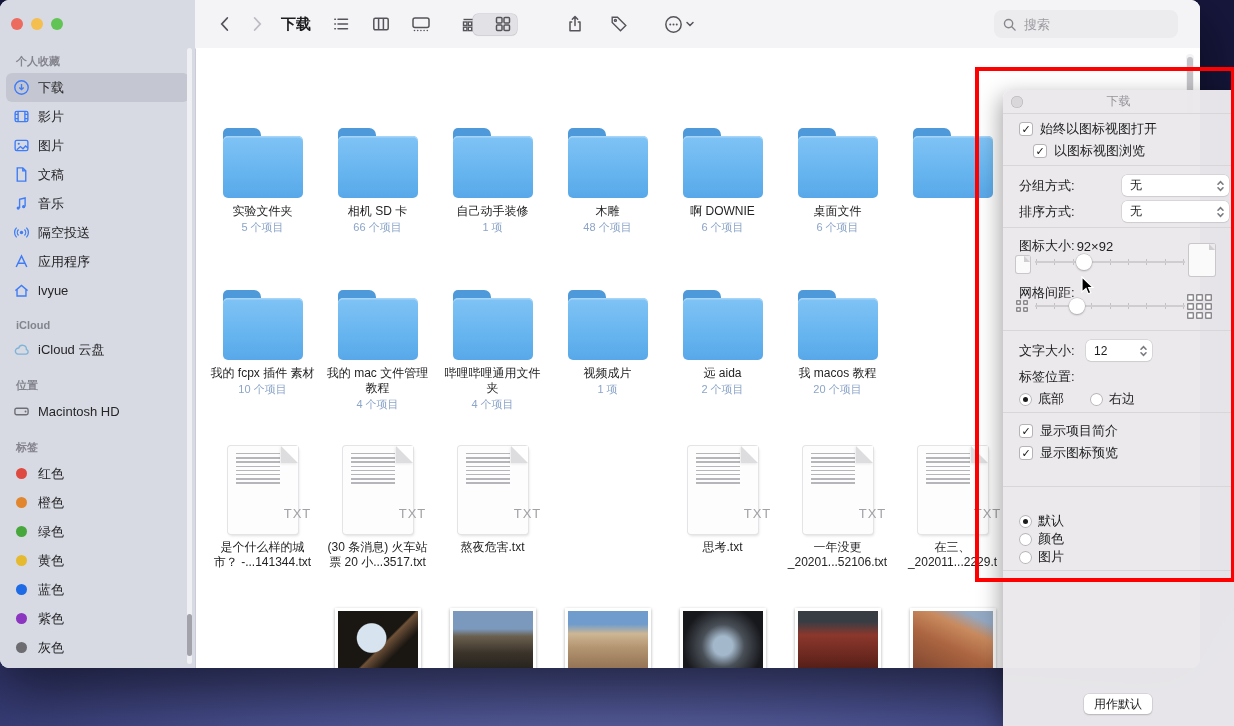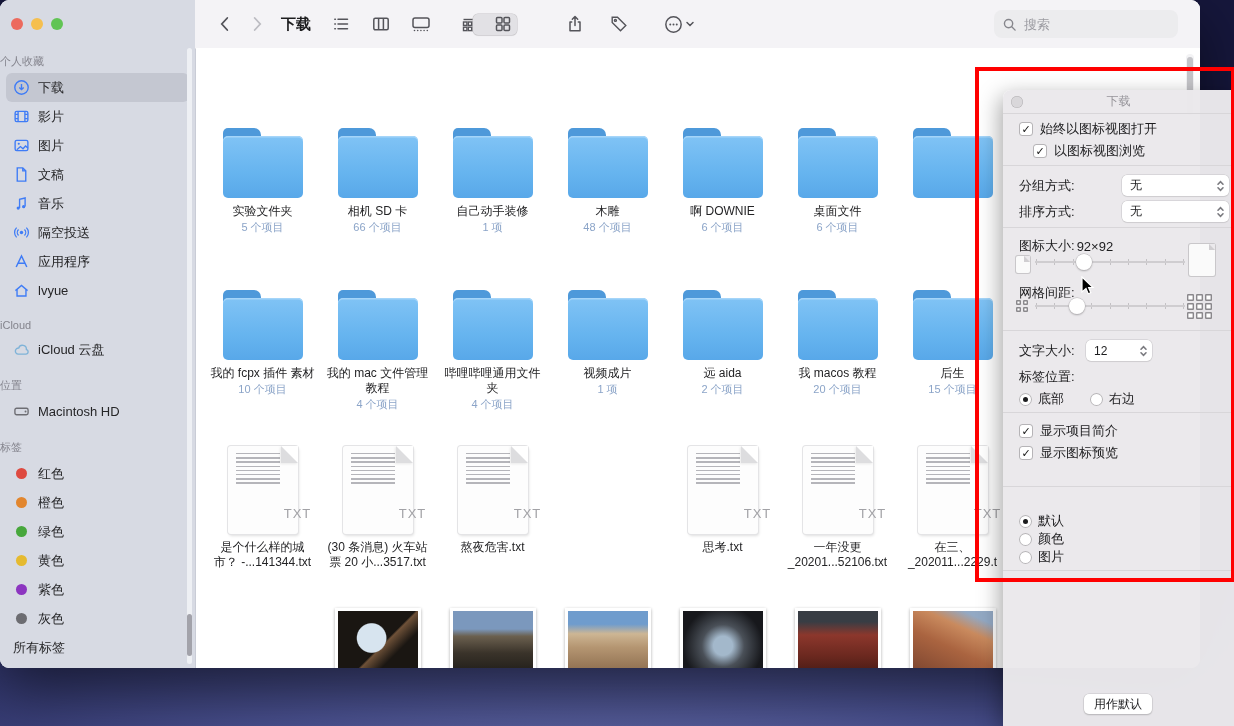--- a/index.html
+++ b/index.html
@@ -7,21 +7,21 @@
        font-family:"Liberation Sans","DejaVu Sans",sans-serif;-webkit-font-smoothing:antialiased}
   .desktop{position:absolute;inset:0;background:#16173c;
     background-image:radial-gradient(ellipse 120% 90% at 50% 125%, #7d84bb 0%, #4a5190 35%, #262a5c 65%, #16173c 100%);}
   
   .window{position:absolute;left:0;top:0;width:1200px;height:668px;border-radius:9px;
     overflow:hidden;background:#fff;box-shadow:0 22px 60px rgba(0,0,0,.55)}
   
   .sidebar{position:absolute;left:0;top:0;width:195px;height:100%;background:#d7dae3;border-right:1px solid #c9ccd6}
   .traffic{position:absolute;left:11px;top:18px;display:flex;gap:8px}
   .traffic span{width:12px;height:12px;border-radius:50%}
-  .shead{font-size:11px;font-weight:normal;color:#84848d;padding:14px 0 4px 0}
+  .shead{font-size:11px;font-weight:bold;color:#84848d;padding:14px 0 4px 16px}
   .sitem{display:flex;align-items:center;height:29px;margin:0 6px;padding-left:7px;border-radius:6px;font-size:13px;color:#262628;gap:8px;white-space:nowrap}
   .sitem.on{background:#c4c7d1}
   .sicon{width:17px;height:17px;flex:0 0 17px;display:flex;align-items:center;justify-content:center}
   .dot{width:11px;height:11px;border-radius:50%;flex:0 0 11px;margin:0 3px}
   .sbar{position:absolute;right:3px;top:48px;bottom:4px;width:5px;background:#eef0f4;border-radius:3px}
   .sbar i{position:absolute;left:0;width:5px;height:42px;bottom:8px;background:#a2a2aa;border-radius:3px}
   
   .toolbar{position:absolute;left:195px;top:0;right:0;height:48px;background:#f4f3f6;border-bottom:1px solid #e1e0e3;display:flex;align-items:center}
   .tbtn{display:flex;align-items:center;justify-content:center;height:30px;min-width:32px;border-radius:7px;color:#54545a}
   .tbtn.sel{background:#e2e1e5}
@@ -206,20 +206,24 @@
         </div>
       <div class="sitem">
         <span class="dot" style="background: rgb(71, 167, 60);"></span>
         <span>绿色</span>
         </div>
       <div class="sitem">
         <span class="dot" style="background: rgb(229, 186, 48);"></span>
         <span>黄色</span>
         </div>
       <div class="sitem">
+        <span class="dot" style="background: rgb(30, 107, 229);"></span>
+        <span>蓝色</span>
+        </div>
+      <div class="sitem">
         <span class="dot" style="background: rgb(140, 53, 192);"></span>
         <span>紫色</span>
         </div>
       <div class="sitem">
         <span class="dot" style="background: rgb(108, 108, 113);"></span>
         <span>灰色</span>
         </div>
       <div class="sitem">
 
         <span>所有标签</span>
@@ -423,28 +427,20 @@
         <div class="fcount">2 个项目</div>
         </div>
       <div class="cell">
         <div class="folder">
             <b></b>
             <u></u>
           </div>
         <div class="fname">我 macos 教程</div>
         <div class="fcount">20 个项目</div>
         </div>
-      <div class="cell">
-        <div class="folder">
-            <b></b>
-            <u></u>
-          </div>
-        <div class="fname">后生</div>
-        <div class="fcount">15 个项目</div>
-        </div>
     </div>
 
     <div class="row" style="top:398px">
       <div class="cell">
         <div class="txtfile">
             <span class="txtlabel">TXT</span>
           </div>
         <div class="fname">是个什么样的城市？ -...141344.txt</div>
         </div>
       <div class="cell">

